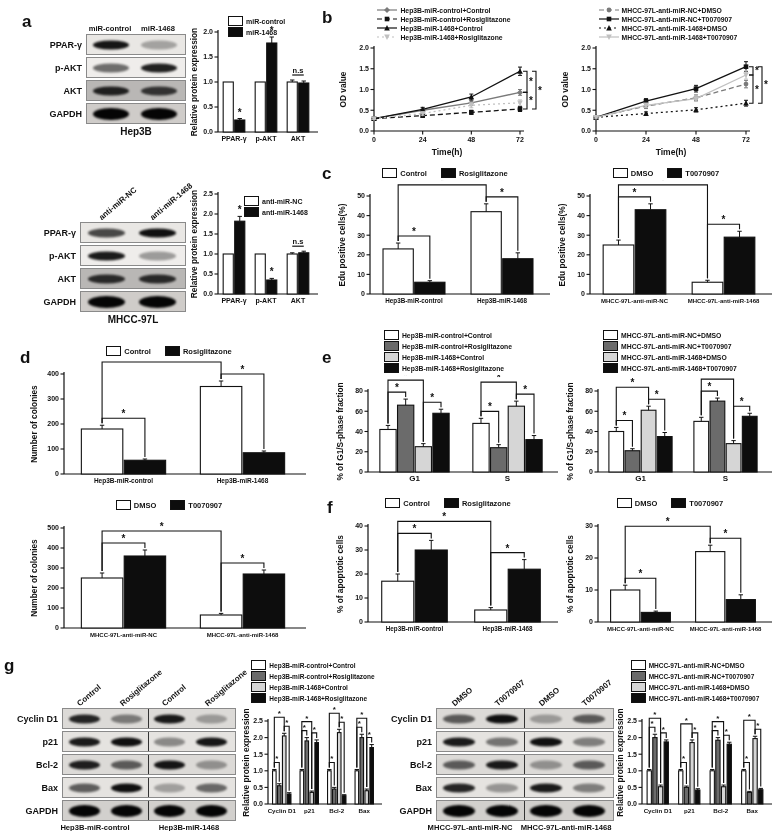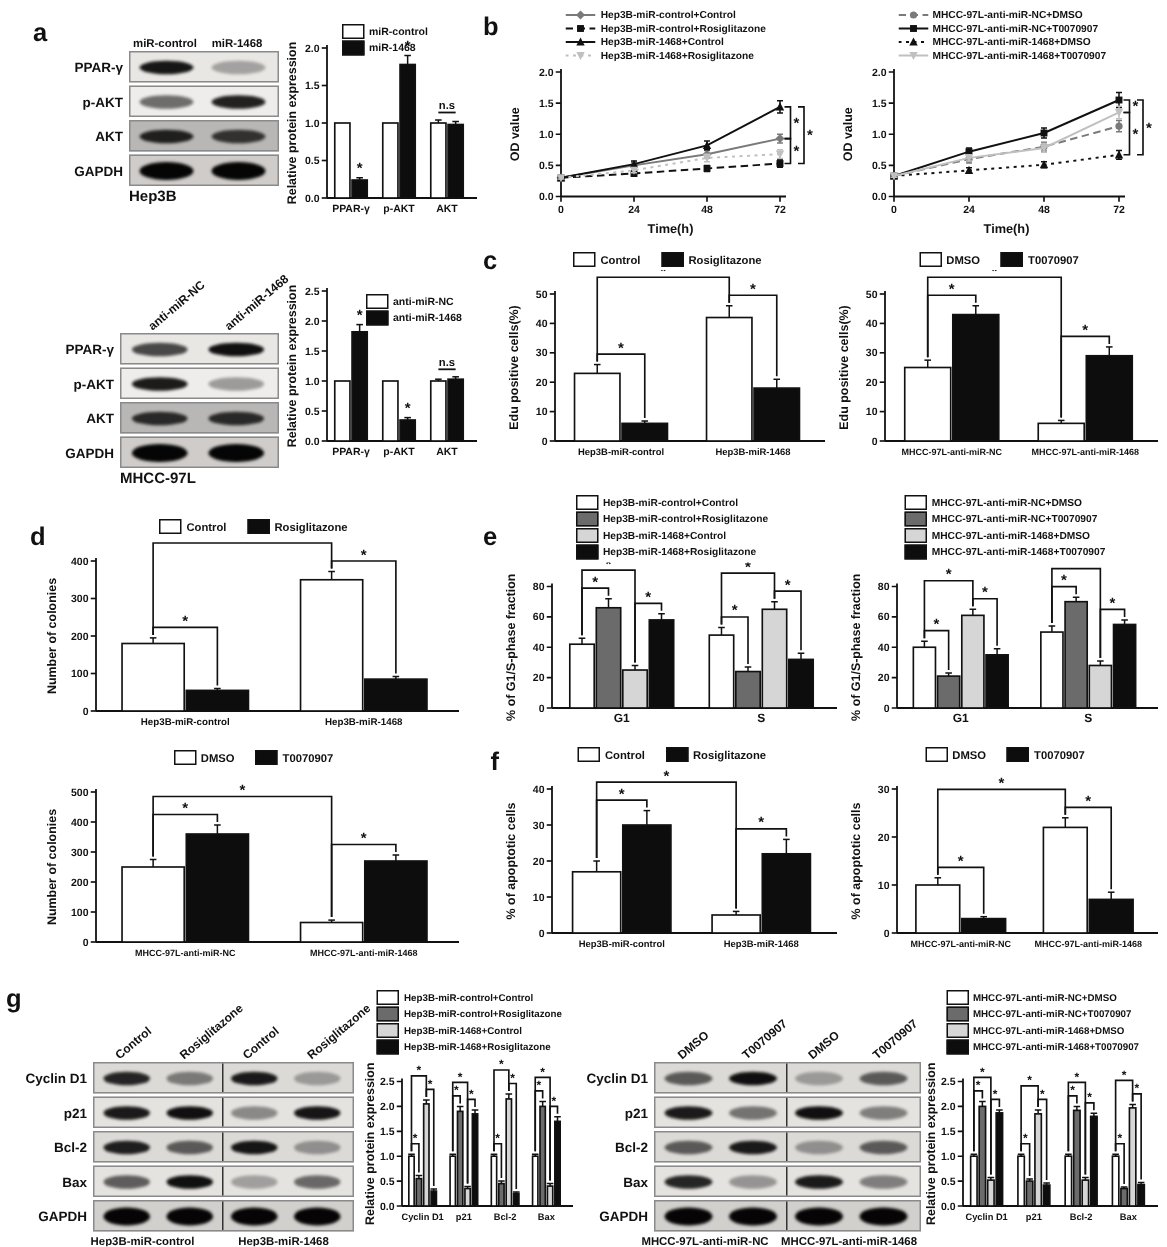--- a/index.html
+++ b/index.html
@@ -15,21 +15,21 @@
   .lsw{flex:none;}
   .blot{position:absolute;}
   .lanehead{position:relative;}
   .lane-rot{position:absolute;bottom:0;transform:rotate(-40deg);transform-origin:left bottom;font-size:8px;font-weight:bold;white-space:nowrap;}
   .lane-h{position:absolute;bottom:1px;text-align:center;font-size:7.6px;font-weight:bold;white-space:nowrap;}
   .blotrow{display:flex;align-items:center;margin-bottom:2px;}
   .rowlabel{font-size:9px;font-weight:bold;text-align:right;padding-right:4px;flex:none;}
   .bandbox{position:relative;height:19px;flex:1;border:1px solid #8a8a8a;}
   .band{position:absolute;top:50%;transform:translateY(-50%);background:#050505;border-radius:50%;filter:blur(1px);}
   .bsep{position:absolute;top:0;bottom:0;width:0;border-left:1.4px solid #333;}
-  .blotcell{font-size:10px;font-weight:bold;margin-top:1px;}
+  .blotcell{text-align:center;font-size:10px;font-weight:bold;margin-top:1px;}
   .blotgroups{display:flex;font-size:7.6px;font-weight:bold;margin-top:1px;}
   .blotgroups span{flex:1;text-align:center;white-space:nowrap;}
 </style>
 </head>
 <body>
 
 <div id="fig">
   <span class="plabel" style="left:22px;top:12px">a</span>
   <span class="plabel" style="left:322px;top:8px">b</span>
   <span class="plabel" style="left:322px;top:164px">c</span>

